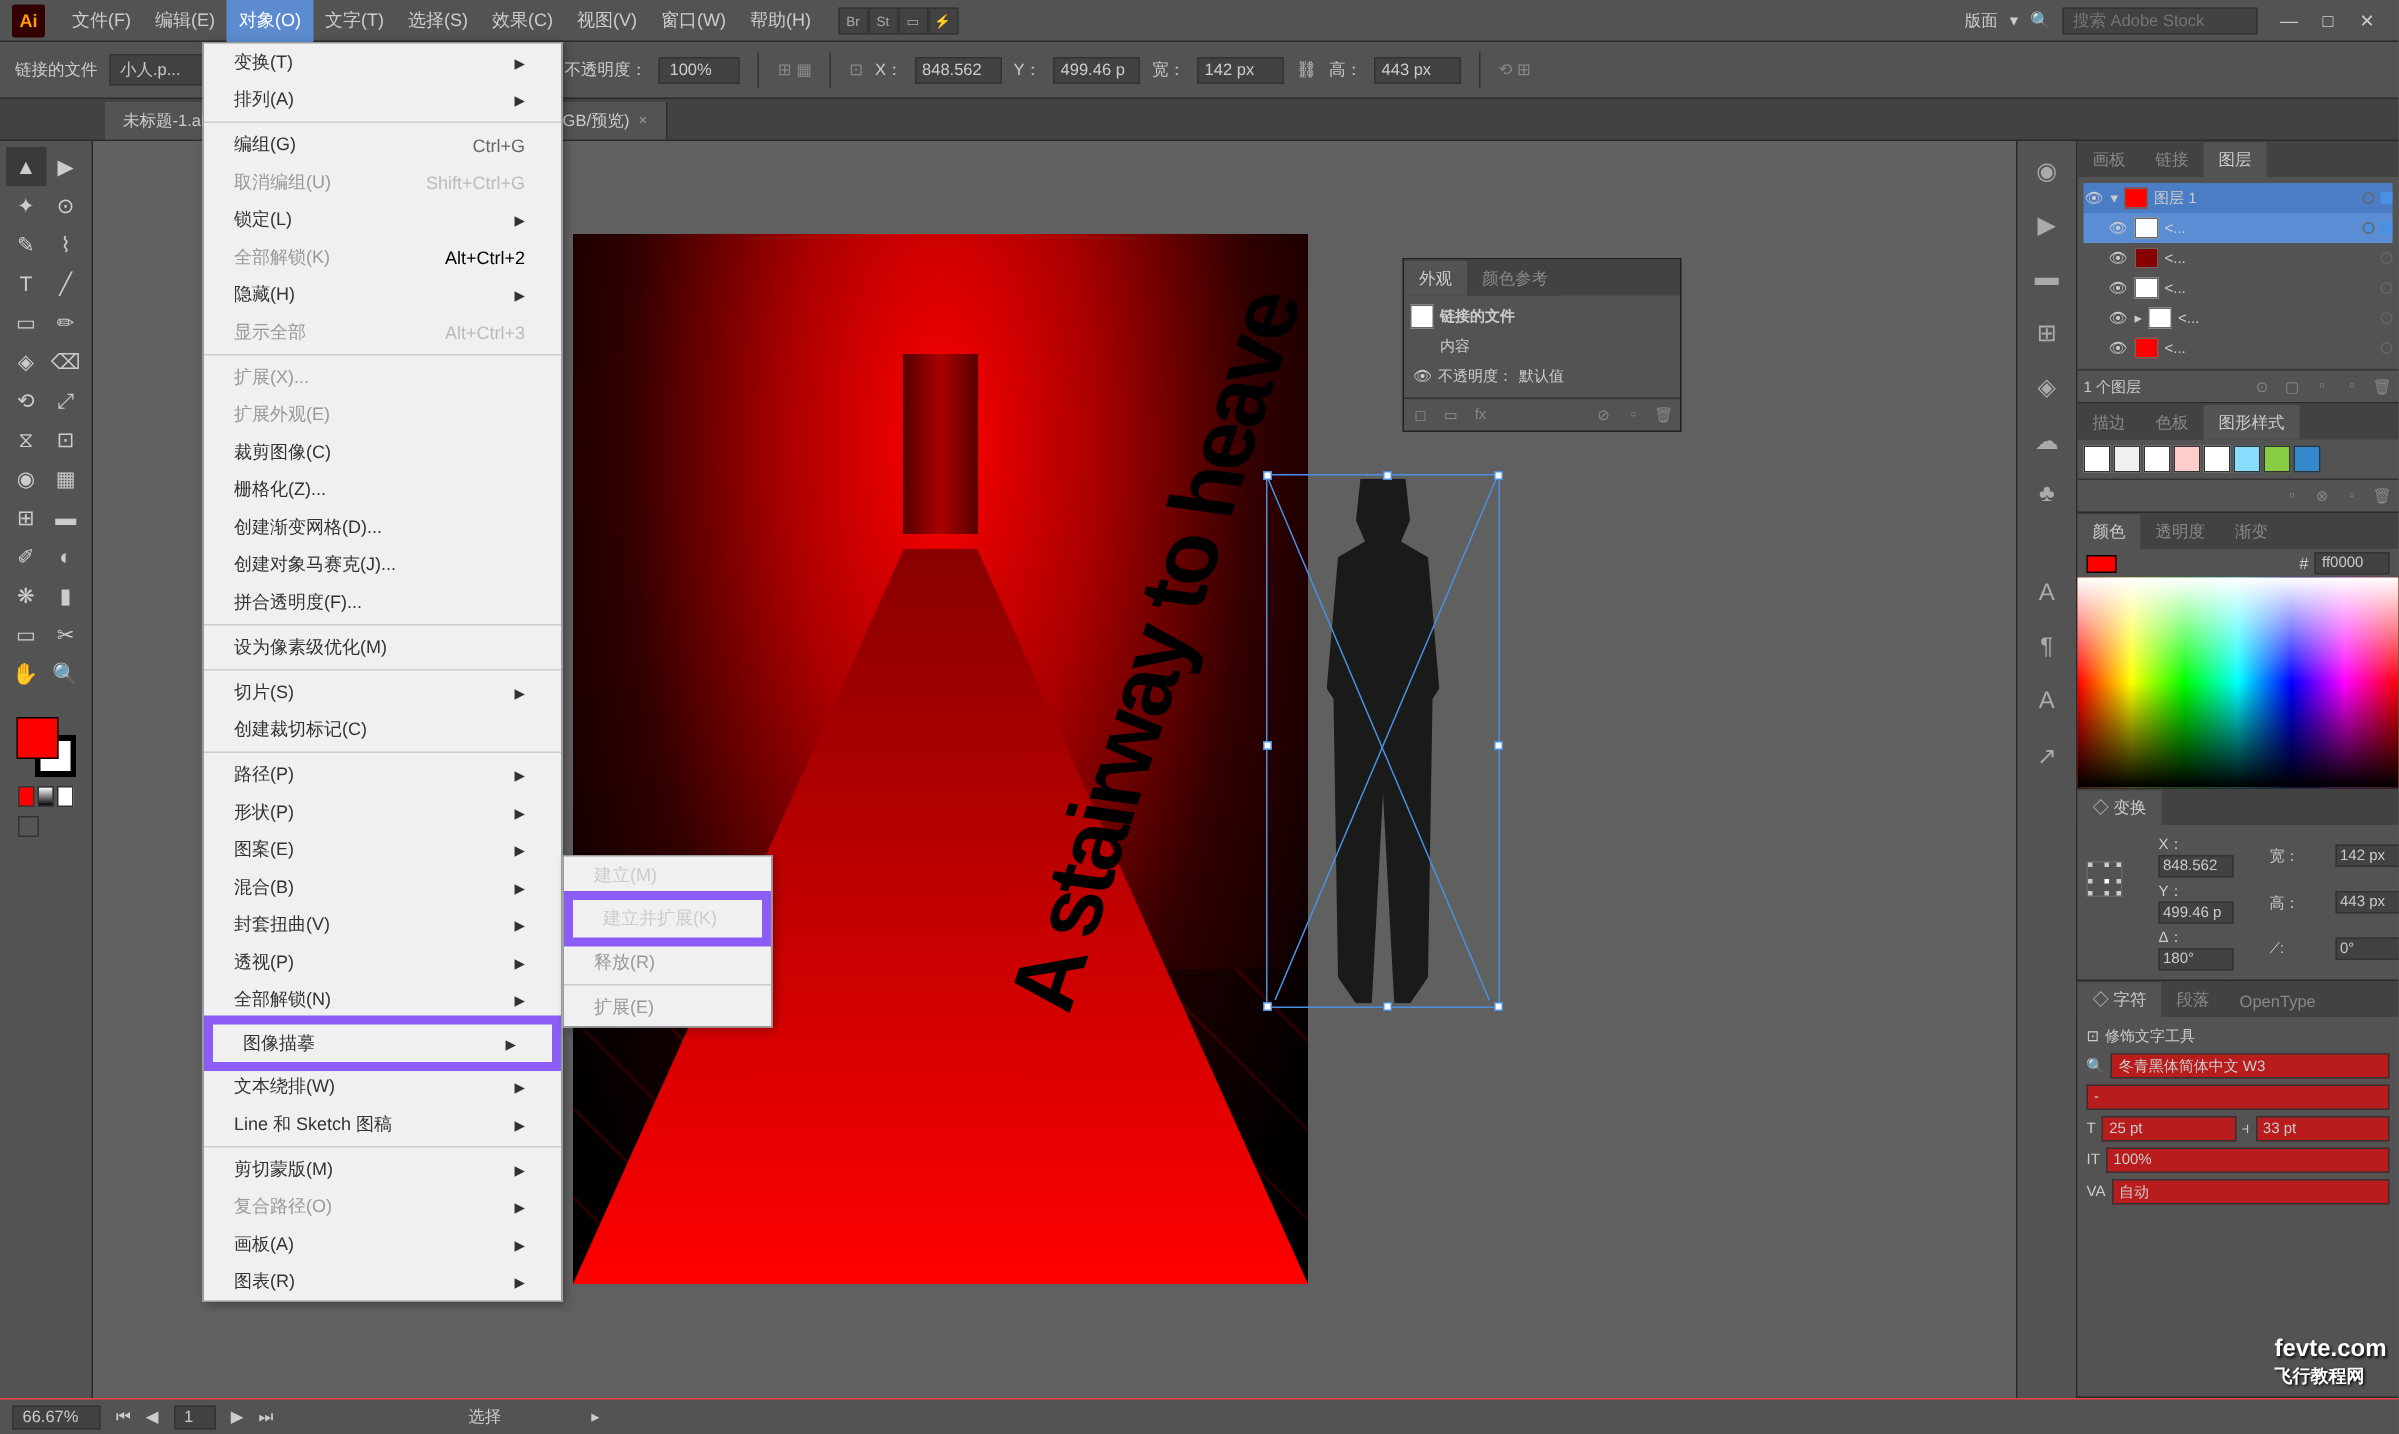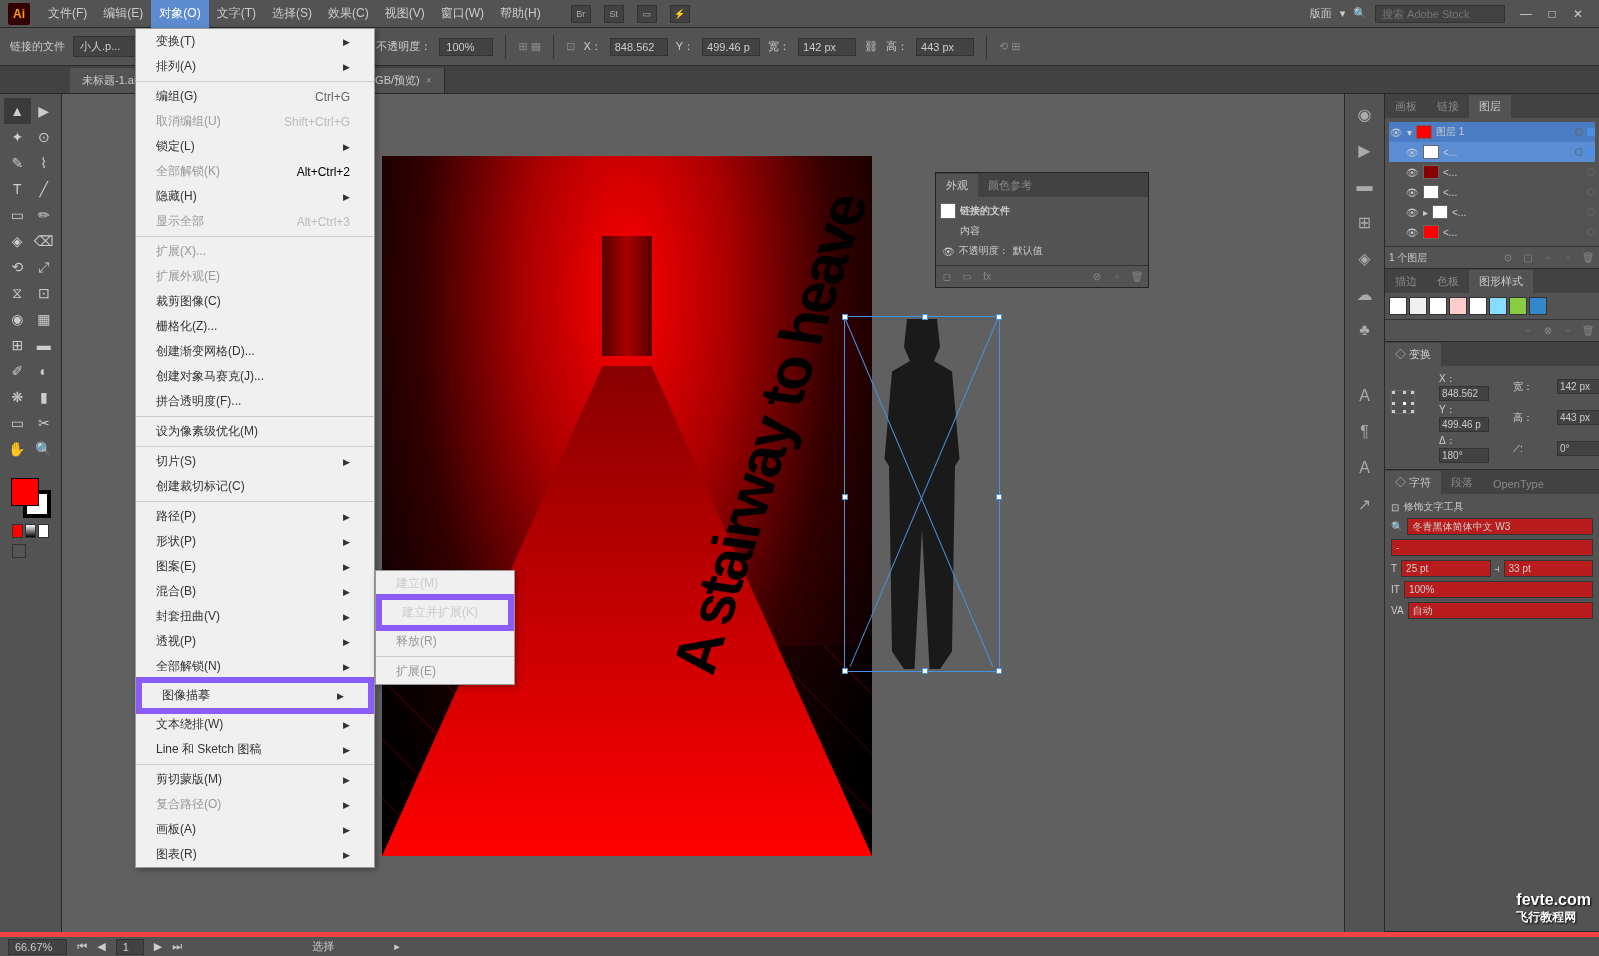--- a/index.html
+++ b/index.html
@@ -64,21 +64,21 @@
 
 .panels-right { width: 215px; background: #535353; border-left: 1px solid #2a2a2a; display: flex; flex-direction: column; }
 .panel { border-bottom: 1px solid #2a2a2a; }
 .panel-tabs { display: flex; background: #424242; height: 24px; align-items: flex-end; }
 .panel-tab { padding: 4px 10px; font-size: 11px; background: #535353; color: #ccc; }
 .panel-tab.active { background: #535353; }
 .panel-tab.inactive { background: #424242; color: #888; }
 .panel-body { padding: 4px; }
 
 
-.float-panel { position: absolute; top: 78px; left: 935px; width: 214px; background: #535353; border: 1px solid #222; z-index: 50; }
+.float-panel { position: absolute; top: 78px; left: 935px; width: 186px; background: #535353; border: 1px solid #222; z-index: 50; }
 
 
 .layer-row { display: flex; align-items: center; height: 20px; font-size: 10px; gap: 4px; }
 .layer-vis { width: 14px; text-align: center; }
 .layer-thumb { width: 16px; height: 14px; border: 1px solid #666; background: #fff; }
 .layer-name { flex: 1; overflow: hidden; white-space: nowrap; text-overflow: ellipsis; }
 .layer-target { width: 8px; height: 8px; border: 1px solid #666; border-radius: 50%; }
 
 
 .swatch-grid { display: flex; flex-wrap: wrap; gap: 2px; padding: 4px; }
@@ -101,28 +101,28 @@
 
 .dropdown-menu { position: absolute; top: 28px; left: 135px; width: 240px; background: #f0f0f0; color: #333; border: 1px solid #999; z-index: 200; box-shadow: 2px 2px 6px rgba(0,0,0,0.3); }
 .dd-item { padding: 4px 24px 4px 20px; font-size: 12px; display: flex; justify-content: space-between; align-items: center; position: relative; }
 .dd-item.disabled { color: #999; }
 .dd-item .arrow { font-size: 9px; color: #333; }
 .dd-item.highlighted { border: 6px solid #8b5cf6; margin: -2px 0; }
 .dd-sep { height: 1px; background: #ccc; margin: 2px 0; }
 .submenu { position: absolute; left: 375px; top: 570px; width: 140px; background: #f0f0f0; border: 1px solid #999; z-index: 201; box-shadow: 2px 2px 6px rgba(0,0,0,0.3); }
 
 
-.status-bar { position: absolute; bottom: 0; left: 0; right: 0; height: 24px; background: #535353; border-top: 5px solid #ef4444; display: flex; align-items: center; padding: 0 8px; font-size: 11px; gap: 10px; }
+.status-bar { position: absolute; bottom: 0; left: 0; right: 0; height: 24px; background: #535353; border-top: 1px solid #ef4444; display: flex; align-items: center; padding: 0 8px; font-size: 11px; gap: 10px; }
 .zoom-sel { background: #424242; border: 1px solid #333; padding: 1px 14px 1px 6px; }
 
 
 .watermark { position: absolute; right: 8px; bottom: 30px; color: #fff; font-weight: bold; font-size: 16px; text-shadow: 1px 1px 2px #000; z-index: 300; }
 
 
-.top-icons { display: flex; gap: 13px; margin-left: 22px; align-items: flex-end; }
+.top-icons { display: flex; gap: 0; margin-left: 10px; align-items: flex-end; }
 .top-icon-btn { width: 20px; height: 18px; background: #424242; border: 1px solid #333; display: flex; align-items: center; justify-content: center; font-size: 9px; color: #aaa; }
 
 
 .panel-footer { height: 22px; border-top: 1px solid #333; display: flex; align-items: center; justify-content: flex-end; padding: 0 4px; gap: 6px; font-size: 10px; }
 .pf-icon { width: 14px; height: 14px; color: #888; display: flex; align-items: center; justify-content: center; }
 </style>
 </head>
 <body>
 
 <div class="top-menubar">
@@ -415,20 +415,33 @@
         <div class="swatch" style="background:#3388cc"></div>
       </div>
       <div class="panel-footer">
         <div class="pf-icon">▫</div>
         <div class="pf-icon">⊗</div>
         <div class="pf-icon">▫</div>
         <div class="pf-icon">🗑</div>
       </div>
     </div>
 
+    <div class="panel">
+      <div class="panel-tabs">
+        <div class="panel-tab active">颜色</div>
+        <div class="panel-tab inactive">透明度</div>
+        <div class="panel-tab inactive">渐变</div>
+      </div>
+      <div class="color-val">
+        <div style="width:20px;height:12px;background:#ff0000;border:1px solid #000;margin-right:auto"></div>
+        <span>#</span>
+        <input class="hex-input" value="ff0000" style="">
+      </div>
+      <div class="color-spectrum"></div>
+    </div>
 
     <div class="panel">
       <div class="panel-tabs">
         <div class="panel-tab active">◇ <span>变换</span></div>
       </div>
       <div class="transform-grid">
         <div style="grid-row:1/3;width:24px;height:24px;border:1px solid #666;position:relative">
           <div style="position:absolute;width:3px;height:3px;background:#ccc;top:0;left:0"></div>
           <div style="position:absolute;width:3px;height:3px;background:#ccc;top:0;left:50%"></div>
           <div style="position:absolute;width:3px;height:3px;background:#ccc;top:0;right:0"></div>

